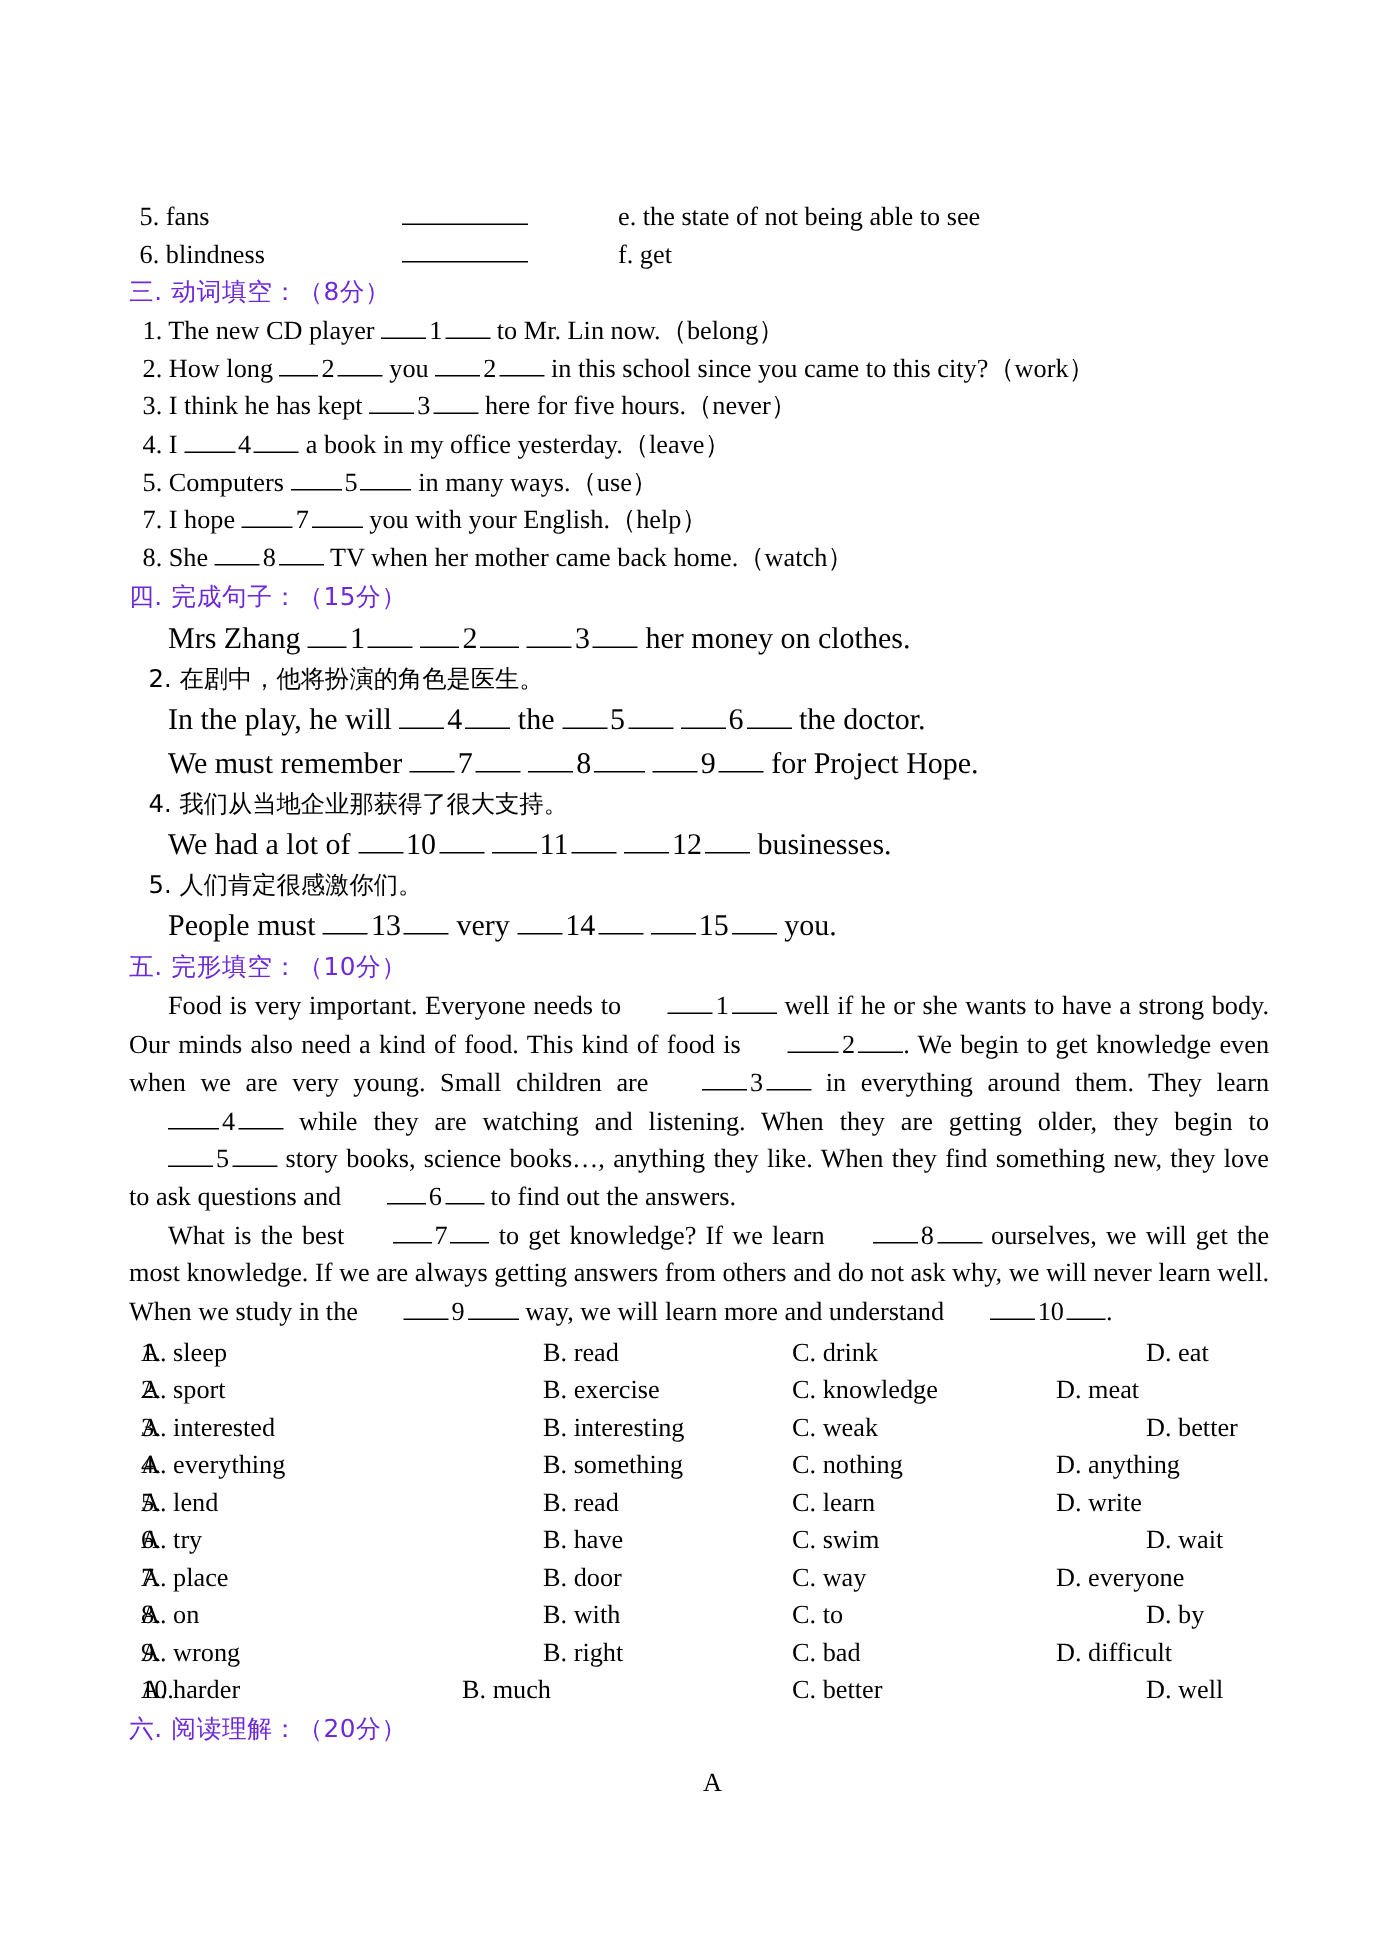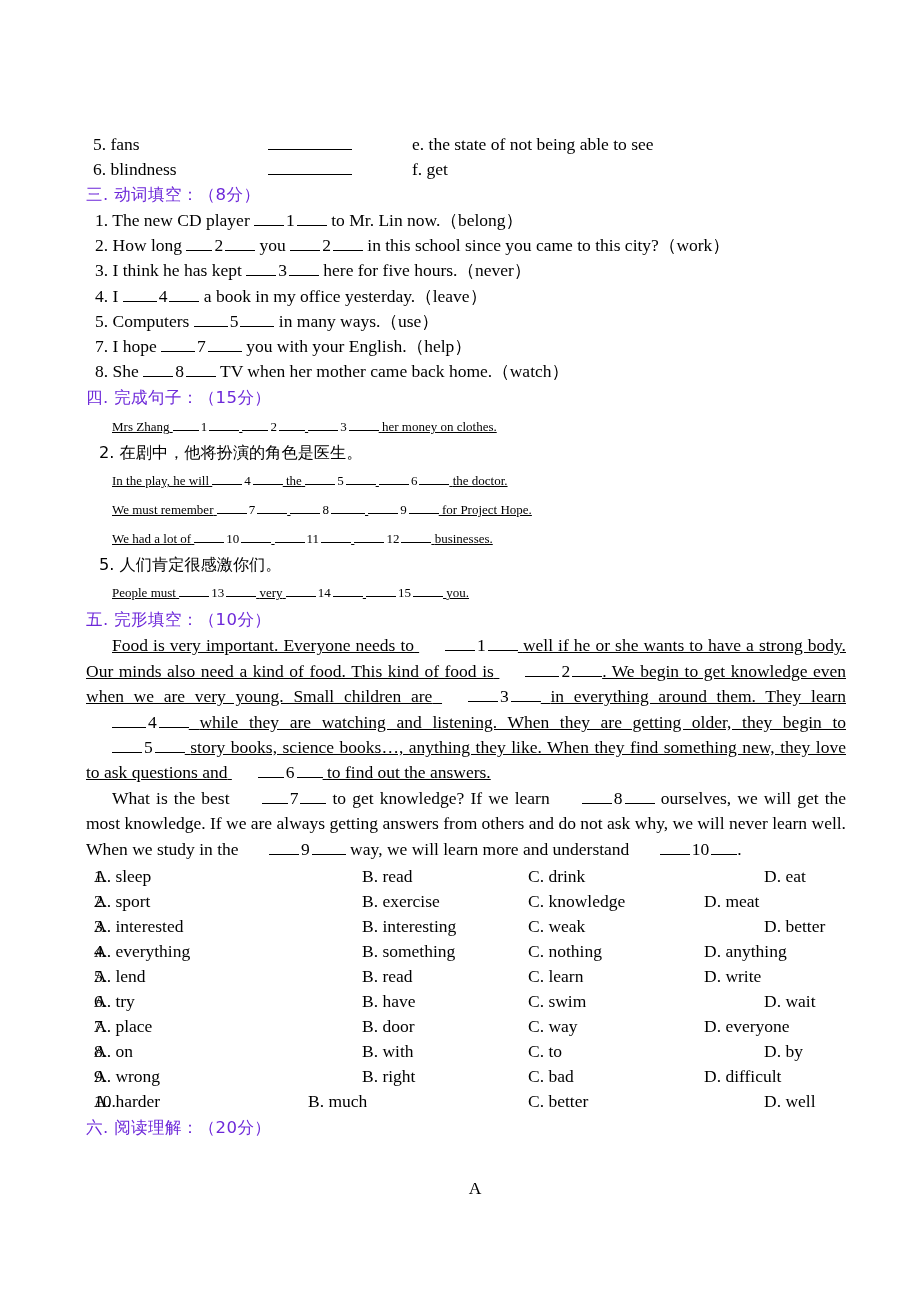--- a/index.html
+++ b/index.html
@@ -70,24 +70,23 @@
   }
   .q-cn {
     font-family: "DejaVu Sans", "Liberation Sans", sans-serif;
     padding-left: 13px;
     font-size: 16.2px;
     line-height: 25px;
     white-space: nowrap;
   }
   .q-en-indent {
     padding-left: 26px;
-    font-size: 13px;
+    font-size: 20px;
     line-height: 27px;
     white-space: nowrap;
-    text-decoration: underline;
   }
 
   
   .dblk {
     display: inline-block;
     text-align: center;
     vertical-align: baseline;
     white-space: nowrap;
   }
   .dblk .u {
@@ -227,20 +226,24 @@
 
     <div class="spacer-2"></div>
     <div class="q-en-indent">
       <span>We must remember</span>
       <span class="dblk"><span class="u m"></span><span class="n">7</span><span class="u m"></span></span>
       <span class="dblk"><span class="u m"></span><span class="n">8</span><span class="u l"></span></span>
       <span class="dblk"><span class="u m"></span><span class="n">9</span><span class="u m"></span></span>
       <span>for Project Hope.</span>
     </div>
 
+    <div class="q-cn">
+      <span>4.</span>
+      <span>我们从当地企业那获得了很大支持。</span>
+    </div>
     <div class="spacer-2"></div>
     <div class="q-en-indent">
       <span>We had a lot of</span>
       <span class="dblk"><span class="u m"></span><span class="n">10</span><span class="u m"></span></span>
       <span class="dblk"><span class="u m"></span><span class="n">11</span><span class="u m"></span></span>
       <span class="dblk"><span class="u m"></span><span class="n">12</span><span class="u m"></span></span>
       <span>businesses.</span>
     </div>
 
     <div class="q-cn">
@@ -252,21 +255,21 @@
       <span>People must</span>
       <span class="dblk"><span class="u m"></span><span class="n">13</span><span class="u m"></span></span>
       <span>very</span>
       <span class="dblk"><span class="u m"></span><span class="n">14</span><span class="u m"></span></span>
       <span class="dblk"><span class="u m"></span><span class="n">15</span><span class="u m"></span></span>
       <span>you.</span>
     </div>
 
     <div class="sec-head">五. 完形填空：（10分）</div>
 
-    <div class="para" style="text-indent:26px;text-decoration:underline;">
+    <div class="para" style="text-indent:26px;">
       <span>Food is very important. Everyone needs to</span>
       <span class="dblk"><span class="u m"></span><span class="n">1</span><span class="u m"></span></span>
       <span>well if he or she wants to have a strong body. Our minds also need a kind of food. This kind of food is</span>
       <span class="dblk"><span class="u l"></span><span class="n">2</span><span class="u m"></span></span><span>. We begin to get knowledge even when we are very young. Small children are</span>
       <span class="dblk"><span class="u m"></span><span class="n">3</span><span class="u m"></span></span>
       <span>in everything around them. They learn</span>
       <span class="dblk"><span class="u l"></span><span class="n">4</span><span class="u m"></span></span>
       <span>while they are watching and listening. When they are getting older, they begin to</span>
       <span class="dblk"><span class="u m"></span><span class="n">5</span><span class="u m"></span></span>
       <span>story books, science books…, anything they like. When they find something new, they love to ask questions and</span>

